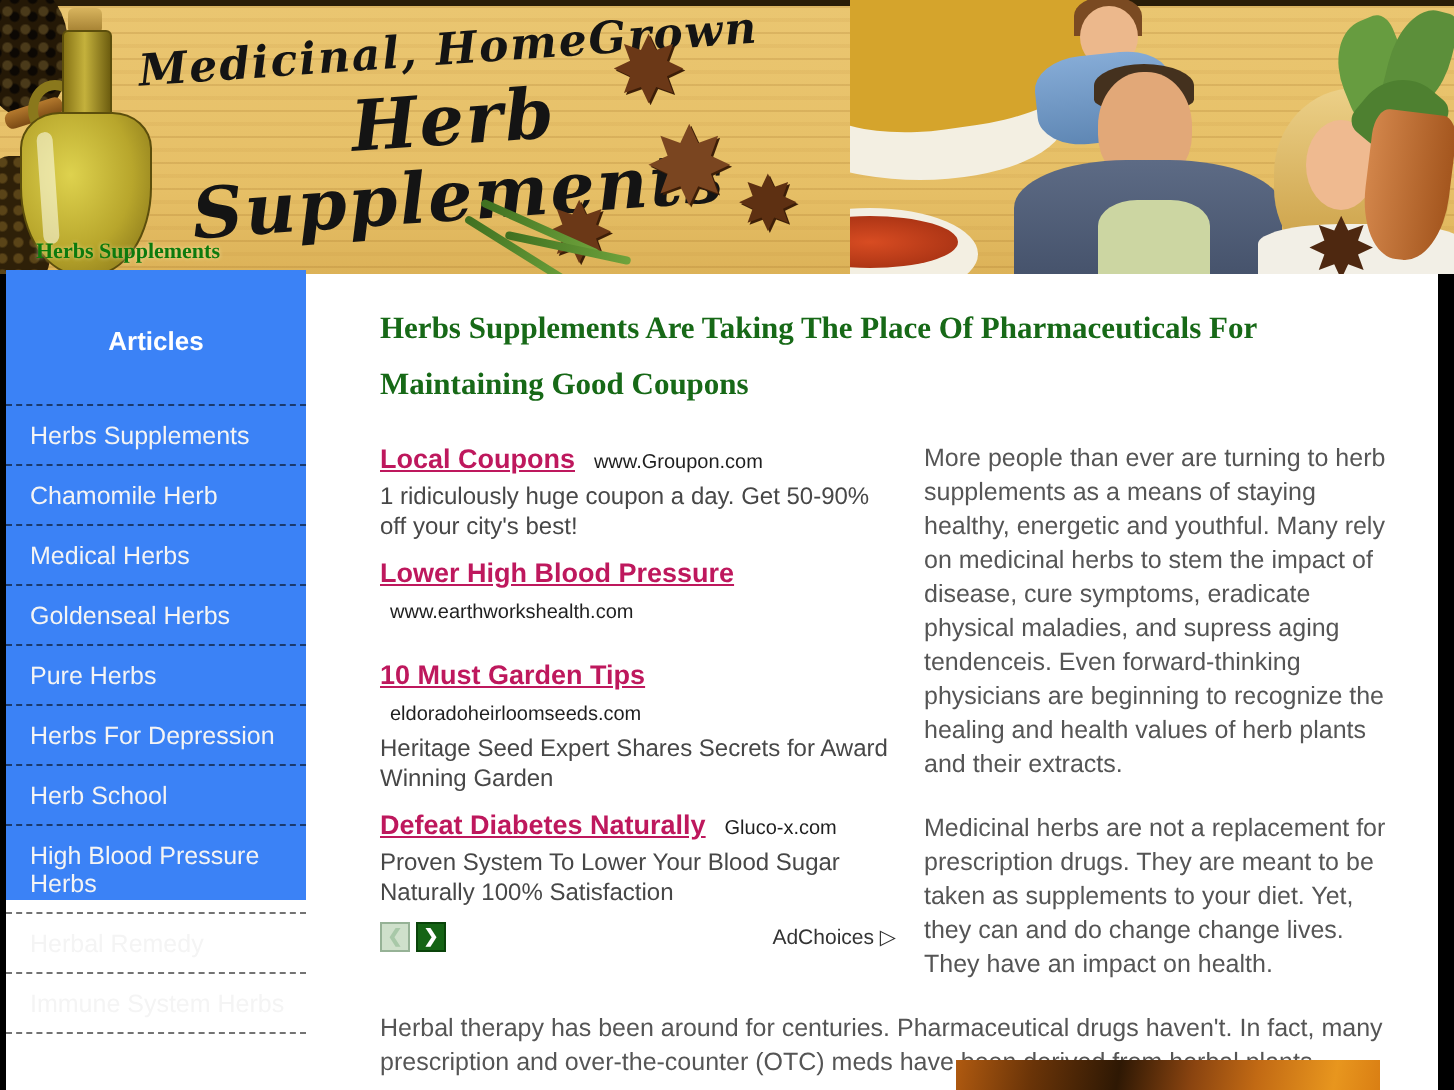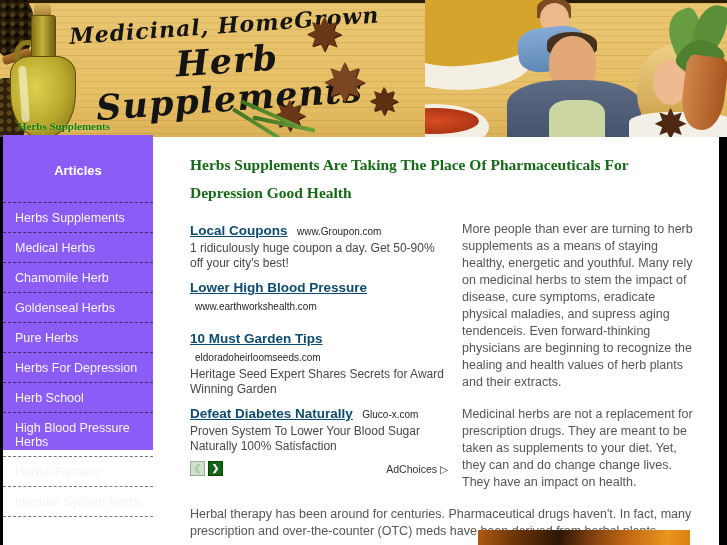--- a/index.html
+++ b/index.html
@@ -64,31 +64,31 @@
   .mortar{position:absolute;left:258px;top:56px;width:42px;height:74px;background:linear-gradient(90deg,#d2854a,#a4561e);border-radius:18% 18% 46% 46%;transform:rotate(7deg);}
   .anise-br{position:absolute;left:228px;top:100px;font-size:42px;color:#4e2810;}
   .site-link{position:absolute;left:18px;top:119px;font:bold 11px/14px "Liberation Serif",serif;color:#0d7a0d;text-shadow:0 0 2px rgba(255,255,200,.6);cursor:pointer;}
 
   
   .edge-left{position:absolute;left:0;top:137px;width:3px;height:408px;background:#000;}
   .edge-right{position:absolute;left:719px;top:137px;width:8px;height:408px;background:#000;}
   .content-border{position:absolute;left:716px;top:137px;width:1px;height:408px;background:#9a9a9a;}
 
   
-  .sidebar{position:absolute;left:3px;top:135px;width:150px;height:315px;background:#8b5cf6;color:#fff;}
+  .sidebar{position:absolute;left:3px;top:135px;width:150px;height:315px;background:#3b82f6;color:#fff;}
   .sidebar-heading{padding:28px 0 24px;text-align:center;font:bold 13px "Liberation Sans",sans-serif;color:#fff;}
   .side-item{padding:8px 8px 7px 12px;font:12.5px/14px "Liberation Sans",sans-serif;color:#f4f4f4;border-top:1px dashed rgba(0,0,0,.55);cursor:pointer;}
   .side-item:last-child{border-bottom:1px dashed rgba(0,0,0,.55);}
 
   
   .content{position:absolute;left:153px;top:137px;width:564px;height:408px;background:#fff;box-sizing:border-box;padding:12px 17px 0 37px;overflow:hidden;}
   h1.page-heading{margin:2px 0 14px;font:bold 15.5px/28px "Liberation Serif",serif;color:#176917;max-width:505px;}
   .ads{float:left;width:258px;margin:0 14px 4px 0;}
   .ad{margin-bottom:8px;min-height:43px;}
-  .ad-title{display:inline;font:bold 13.5px/14px "Liberation Sans",sans-serif;color:#0c4a6e;text-decoration:underline;cursor:pointer;}
+  .ad-title{display:inline;font:bold 13.5px/14px "Liberation Sans",sans-serif;color:#be185d;text-decoration:underline;cursor:pointer;}
   .ad-url{display:inline;font:10px "Liberation Sans",sans-serif;color:#1f1f1f;margin-left:5px;}
   .ad-desc{font:12px/14.5px "Liberation Sans",sans-serif;color:#474747;margin-top:2px;}
   .ad-nav{display:flex;align-items:center;justify-content:space-between;margin-top:5px;}
   .nav-btns{display:flex;gap:3px;}
   .nav-btn{width:13px;height:13px;font:bold 9px/13px "Liberation Sans",sans-serif;text-align:center;cursor:pointer;}
   .nav-prev{background:#cfe0cb;border:1px solid #96b296;color:#a8c8a8;}
   .nav-next{background:#156415;border:1px solid #0a440a;color:#fff;}
   .adchoices{font:10.5px "Liberation Sans",sans-serif;color:#333;cursor:pointer;}
   .content p{font:12.5px/17px "Liberation Sans",sans-serif;color:#555;margin:0 0 15px;}
   .bottom-image{position:absolute;left:478px;top:530px;width:212px;height:30px;
@@ -148,34 +148,34 @@
     <div class="site-link">Herbs Supplements</div>
   </div>
 
   <div class="edge-left"></div>
   <div class="content-border"></div>
   <div class="edge-right"></div>
 
   <div class="sidebar">
     <div class="sidebar-heading">Articles</div>
     <div class="side-item">Herbs Supplements</div>
+    <div class="side-item">Chamomile Herb</div>
     <div class="side-item">Medical Herbs</div>
-    <div class="side-item">Chamomile Herb</div>
     <div class="side-item">Goldenseal Herbs</div>
     <div class="side-item">Pure Herbs</div>
     <div class="side-item">Herbs For Depression</div>
     <div class="side-item">Herb School</div>
     <div class="side-item">High Blood Pressure Herbs</div>
     <div class="side-item">Herbal Remedy</div>
     <div class="side-item">Immune System Herbs</div>
 
   </div>
 
   <div class="content">
-    <h1 class="page-heading">Herbs Supplements Are Taking The Place Of Pharmaceuticals For Depression Good Health</h1>
+    <h1 class="page-heading">Herbs Supplements Are Taking The Place Of Pharmaceuticals For Maintaining Good Coupons</h1>
 
     <div class="ads">
       <div class="ad">
         <span class="ad-title">Local Coupons</span>
         <span class="ad-url">www.Groupon.com</span>
         <div class="ad-desc">1 ridiculously huge coupon a day. Get 50-90% off your city's best!</div>
       </div>
       <div class="ad">
         <span class="ad-title">Lower High Blood Pressure</span>
         <span class="ad-url">www.earthworkshealth.com</span>

